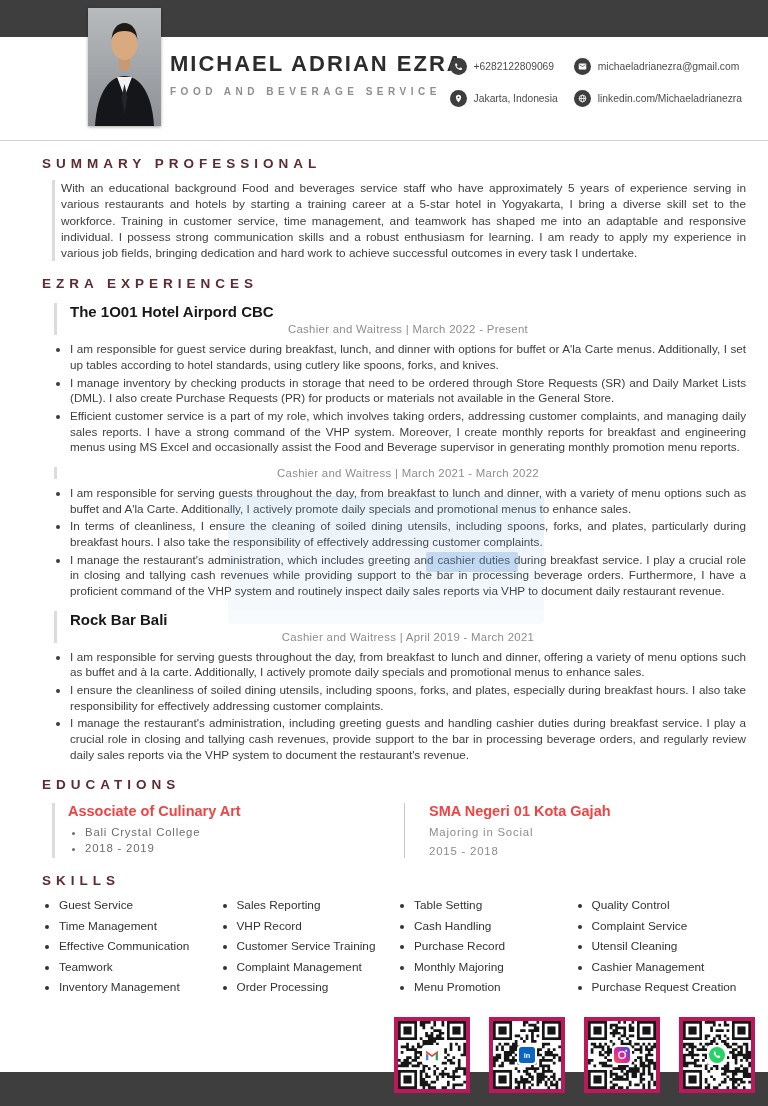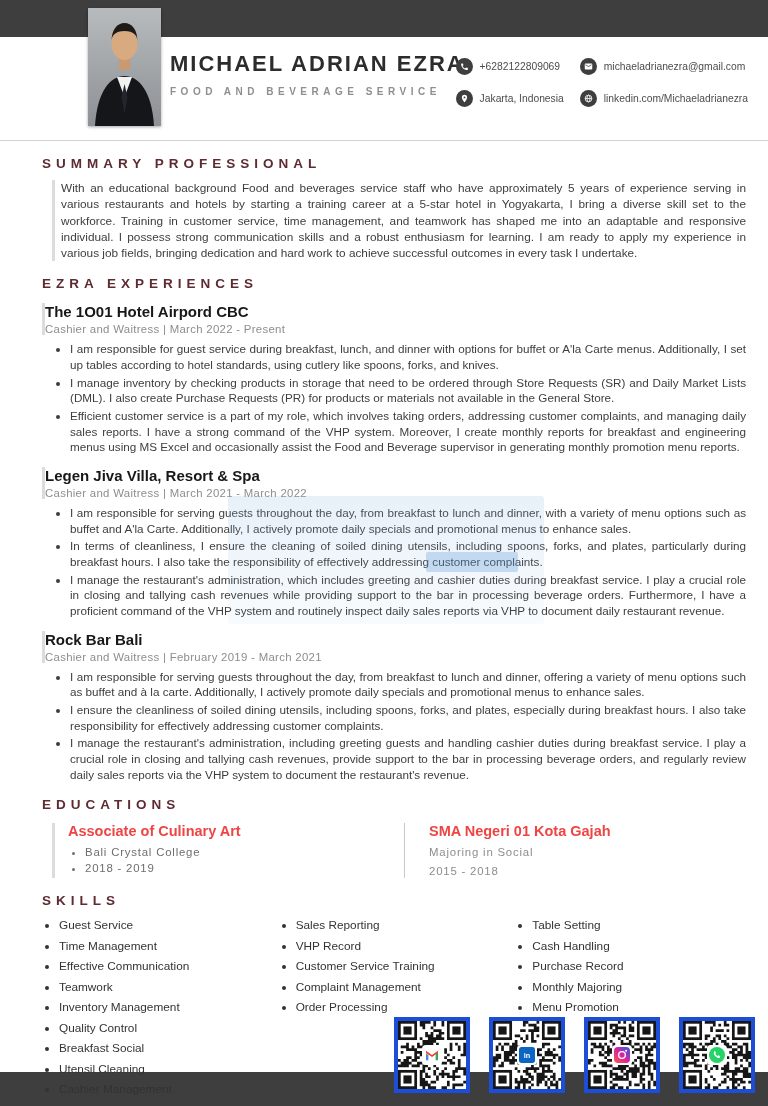--- a/index.html
+++ b/index.html
@@ -14,59 +14,59 @@
   .band.top { top:0; height:37px; }
   .band.bottom { bottom:0; height:34px; }
 
   
   header { position:relative; height:141px; border-bottom:1px solid #d2d2d2; z-index:2; }
   .photo { position:absolute; left:88px; top:8px; width:73px; height:118px; box-shadow:0 1px 3px rgba(0,0,0,.35); }
   .photo svg { display:block; width:100%; height:100%; }
   .ident { position:absolute; left:170px; top:51px; }
   .name { font-size:22px; font-weight:bold; letter-spacing:2px; color:#2c2c2c; }
   .role { margin-top:9px; font-size:10px; font-weight:bold; letter-spacing:4.5px; color:#8f8f8f; }
-  .contacts { position:absolute; top:58px; right:20px; display:grid; grid-template-columns:auto auto; column-gap:16px; row-gap:15px; }
+  .contacts { position:absolute; top:58px; right:26px; display:grid; grid-template-columns:auto auto; column-gap:16px; row-gap:15px; }
   .contact { display:flex; align-items:center; gap:7px; font-size:10.3px; color:#4c4c4c; white-space:nowrap; }
   .cicon { width:17px; height:17px; border-radius:50%; background:#3e3e3e; display:flex; align-items:center; justify-content:center; flex:0 0 17px; }
   .cicon svg { width:9px; height:9px; display:block; }
 
   
   .content { position:relative; z-index:2; padding-left:42px; padding-right:22px; }
   .sec-h { margin-top:15px; font-size:13.5px; font-weight:bold; letter-spacing:5px; color:#5d2b31; }
   .summary-text {
     margin:9px 0 0 10px; padding-left:6px; border-left:3px solid #dcdcdc;
     font-size:11.8px; line-height:1.38; text-align:justify; color:#3d3d3d;
   }
   .job { margin-top:12px; }
-  .job-head { margin-left:0; border-left:3px solid #dcdcdc; }
+  .job-head { margin-left:12px; padding-left:13px; border-left:3px solid #dcdcdc; }
   .job-title { font-size:15px; font-weight:bold; color:#181818; }
-  .job-sub { margin-top:3px; font-size:11.4px; color:#8d8d8d; letter-spacing:.3px; }
+  .job-sub { margin-top:3px; font-size:11.4px; color:#8d8d8d; letter-spacing:.3px;text-align:center; }
   .job ul { margin:6px 0 0 28px; }
   .job li { font-size:11.7px; line-height:1.34; text-align:justify; margin-bottom:2px; color:#3d3d3d; }
 
   .edu-grid { display:flex; margin-top:11px; }
   .edu-col.left { flex:0 0 352px; margin-left:10px; padding-left:13px; border-left:3px solid #dcdcdc; }
   .edu-col.right { flex:1; border-left:1px solid #c8c8c8; padding-left:24px; }
   .edu-title { font-size:14.5px; font-weight:bold; color:#ef4444; }
   .edu-ul { margin:7px 0 0 17px; }
   .edu-ul li { font-size:11.4px; color:#6e6e6e; letter-spacing:.8px; margin-bottom:4px; }
   .edu-plain { margin-top:7px; font-size:11.4px; color:#8d8d8d; letter-spacing:.8px; }
 
-  .skills-grid { display:grid; grid-template-columns:repeat(3,1fr); column-gap:6px; margin-top:10px; }
+  .skills-grid { display:grid; grid-template-columns:repeat(4,1fr); column-gap:6px; margin-top:10px; }
   .skills-grid ul { margin-left:17px; }
   .skills-grid li { font-size:11.8px; color:#333; margin-bottom:6.5px; }
 
   
   .watermark { position:absolute; left:228px; top:496px; width:316px; height:128px; z-index:3; pointer-events:none;
     background:linear-gradient(180deg, rgba(125,175,220,.18), rgba(125,175,220,.05)); border-radius:3px; }
   .watermark .wm-chip { position:absolute; left:198px; top:56px; width:92px; height:20px; background:rgba(80,145,210,.28); border-radius:2px; }
 
   
   .qr-row { position:absolute; right:13px; bottom:13px; display:flex; gap:19px; z-index:4; }
-  .qr { position:relative; width:76px; height:76px; background:#1d4ed8; padding:4px; }
+  .qr { position:relative; width:76px; height:76px; background:#be185d; padding:4px; }
   .qr-pattern, .qr-pattern svg { width:100%; height:100%; display:block; }
   .qr-logo { position:absolute; left:50%; top:50%; transform:translate(-50%,-50%);
     width:20px; height:20px; background:#fff; border-radius:4px;
     display:flex; align-items:center; justify-content:center; }
   .qr-logo svg { width:16px; height:16px; display:block; }
 </style>
 </head>
 <body>
 
 <div class="page">
@@ -151,34 +151,33 @@
         </div>
         <ul>
           <li>I am responsible for guest service during breakfast, lunch, and dinner with options for buffet or A'la Carte menus. Additionally, I set up tables according to hotel standards, using cutlery like spoons, forks, and knives.</li>
           <li>I manage inventory by checking products in storage that need to be ordered through Store Requests (SR) and Daily Market Lists (DML). I also create Purchase Requests (PR) for products or materials not available in the General Store.</li>
           <li>Efficient customer service is a part of my role, which involves taking orders, addressing customer complaints, and managing daily sales reports. I have a strong command of the VHP system. Moreover, I create monthly reports for breakfast and engineering menus using MS Excel and occasionally assist the Food and Beverage supervisor in generating monthly promotion menu reports.</li>
         </ul>
       </article>
 
       <article class="job">
         <div class="job-head">
-          <h3 class="job-title">Legen Jiva Villa, Resort &amp; Spa</h3>
           <div class="job-sub">Cashier and Waitress | March 2021 - March 2022</div>
         </div>
         <ul>
           <li>I am responsible for serving guests throughout the day, from breakfast to lunch and dinner, with a variety of menu options such as buffet and A'la Carte. Additionally, I actively promote daily specials and promotional menus to enhance sales.</li>
           <li>In terms of cleanliness, I ensure the cleaning of soiled dining utensils, including spoons, forks, and plates, particularly during breakfast hours. I also take the responsibility of effectively addressing customer complaints.</li>
           <li>I manage the restaurant's administration, which includes greeting and cashier duties during breakfast service. I play a crucial role in closing and tallying cash revenues while providing support to the bar in processing beverage orders. Furthermore, I have a proficient command of the VHP system and routinely inspect daily sales reports via VHP to document daily restaurant revenue.</li>
         </ul>
       </article>
 
       <article class="job">
         <div class="job-head">
           <h3 class="job-title">Rock Bar Bali</h3>
-          <div class="job-sub">Cashier and Waitress | February 2019 - March 2021</div>
+          <div class="job-sub">Cashier and Waitress | April 2019 - March 2021</div>
         </div>
         <ul>
           <li>I am responsible for serving guests throughout the day, from breakfast to lunch and dinner, offering a variety of menu options such as buffet and à la carte. Additionally, I actively promote daily specials and promotional menus to enhance sales.</li>
           <li>I ensure the cleanliness of soiled dining utensils, including spoons, forks, and plates, especially during breakfast hours. I also take responsibility for effectively addressing customer complaints.</li>
           <li>I manage the restaurant's administration, including greeting guests and handling cashier duties during breakfast service. I play a crucial role in closing and tallying cash revenues, provide support to the bar in processing beverage orders, and regularly review daily sales reports via the VHP system to document the restaurant's revenue.</li>
         </ul>
       </article>
     </section>
 
     <section>
@@ -218,21 +217,21 @@
         </ul>
         <ul>
           <li>Table Setting</li>
           <li>Cash Handling</li>
           <li>Purchase Record</li>
           <li>Monthly Majoring</li>
           <li>Menu Promotion</li>
         </ul>
         <ul>
           <li>Quality Control</li>
-          <li>Breakfast Social</li>
+          <li>Complaint Service</li>
           <li>Utensil Cleaning</li>
           <li>Cashier Management</li>
           <li>Purchase Request Creation</li>
         </ul>
       </div>
     </section>
   </main>
 
   <div class="watermark">
     <div class="wm-chip"></div>

